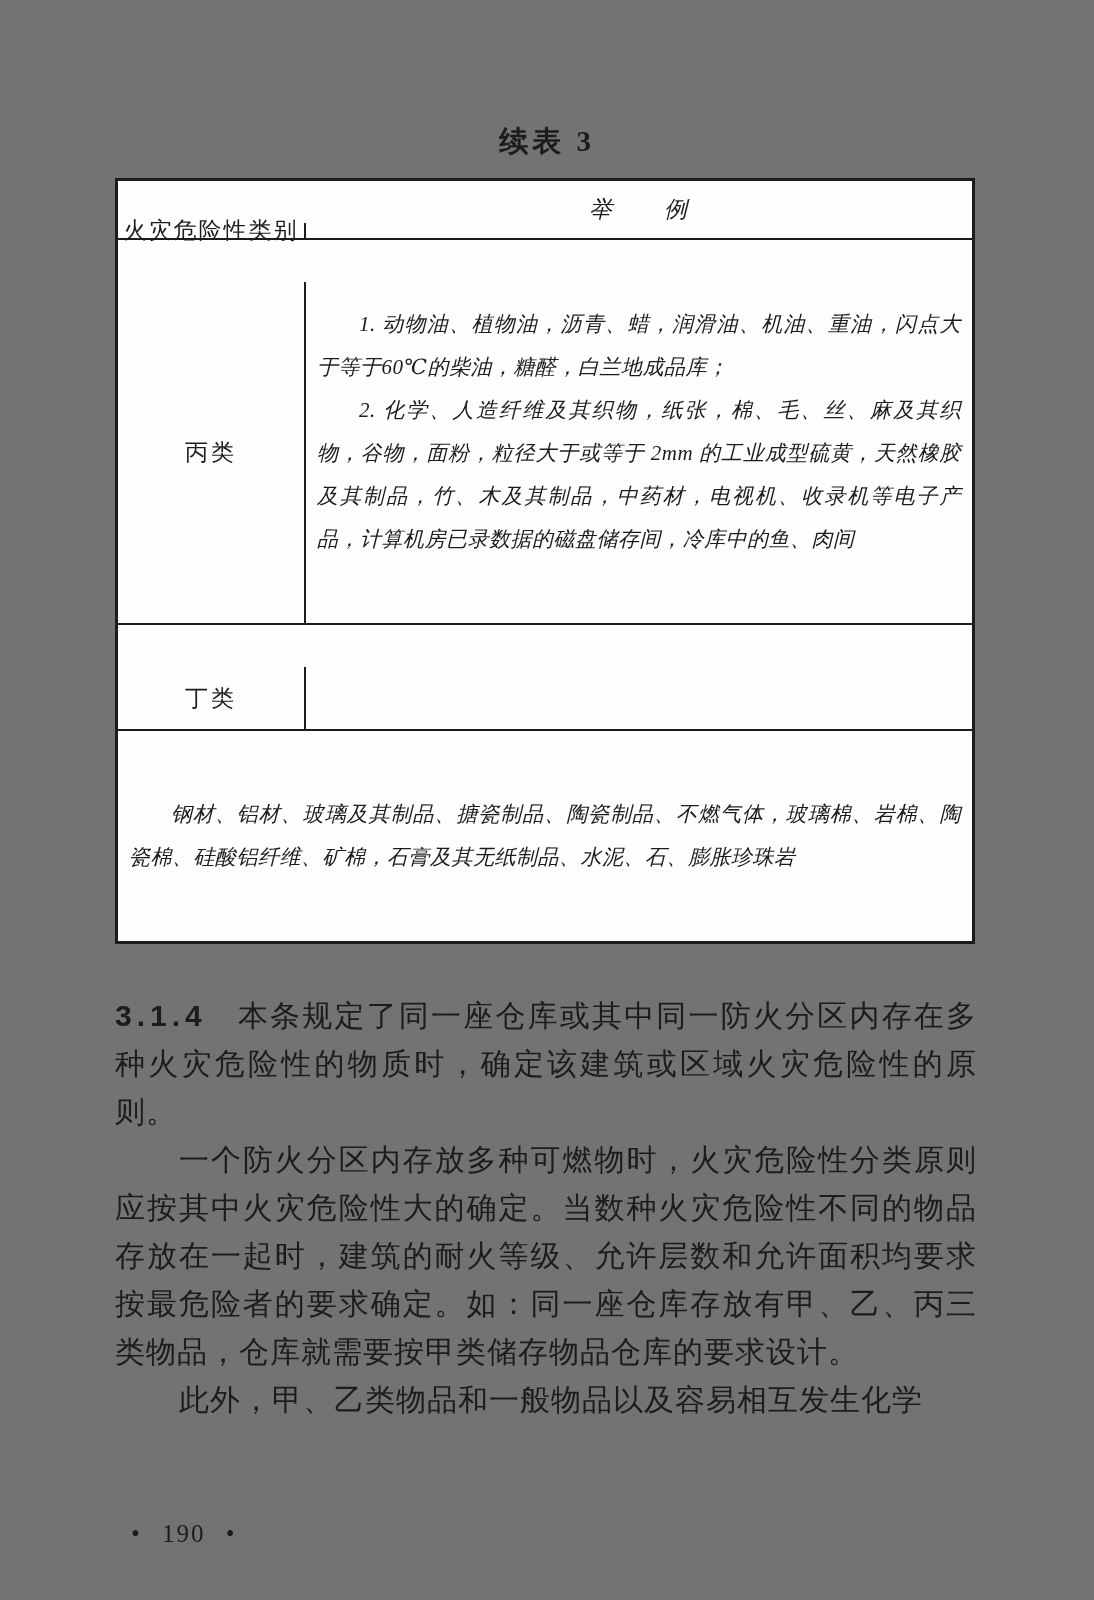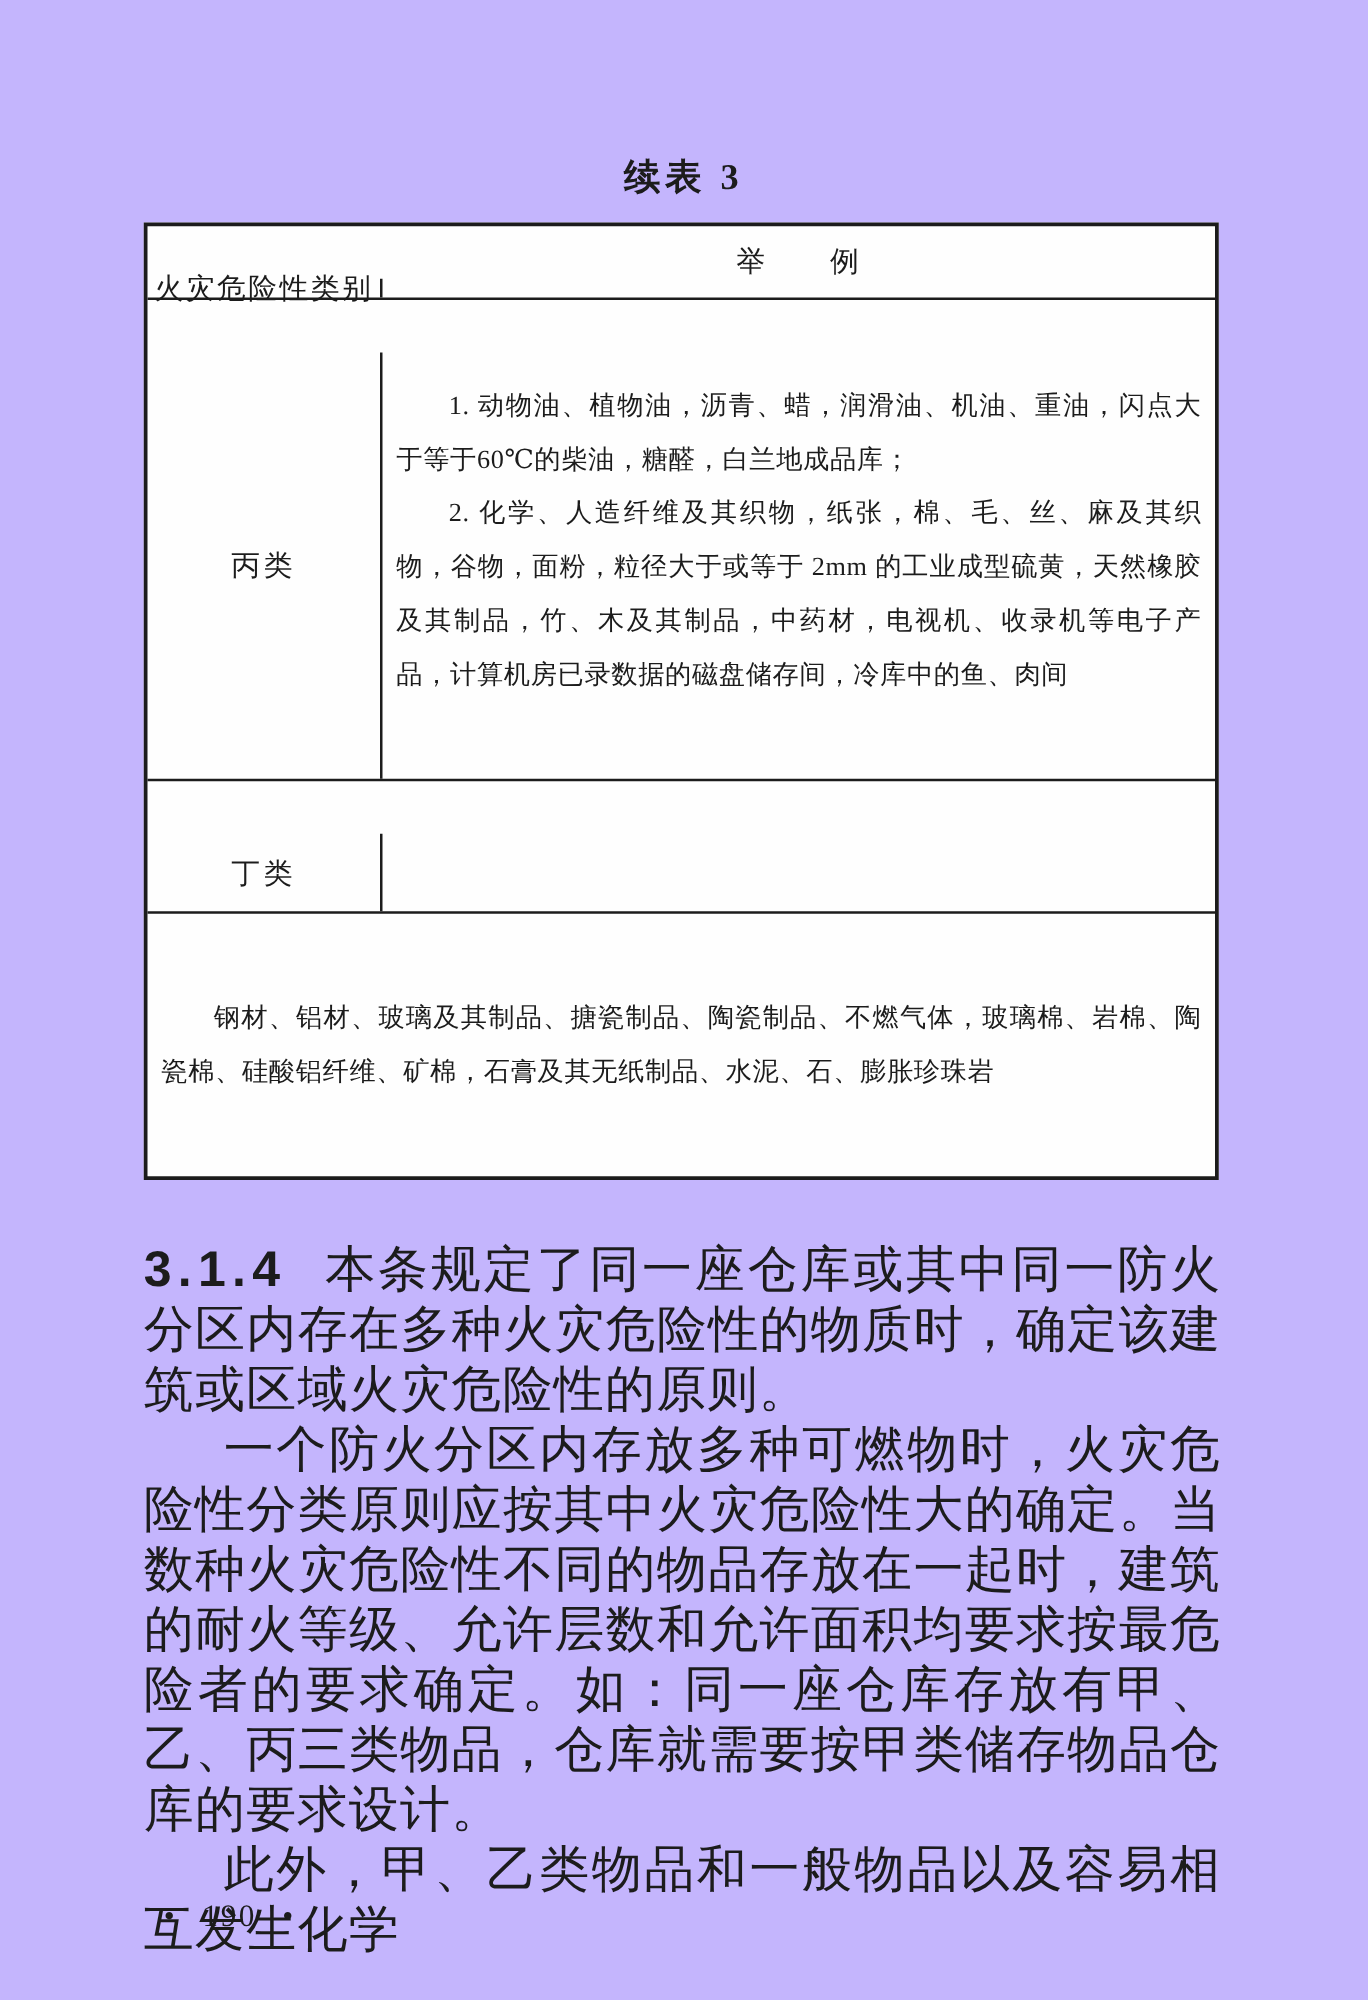--- a/index.html
+++ b/index.html
@@ -4,21 +4,21 @@
 <style>
   html, body { margin: 0; padding: 0; }
   body {
     width: 1094px; height: 1600px;
     background: #ffffff;
     font-family: "Liberation Serif", "DejaVu Serif", serif;
     color: #1c1c1c;
     position: relative;
     overflow: hidden;
   }
-  .sheet { position: absolute; inset: 0; background: #c4b5fd; }
+  .sheet { position: absolute; inset: 0; background: #737373; }
 
   
   .title {
     position: absolute; top: 122px; left: 0; width: 100%;
     text-align: center;
     font-size: 29px; font-weight: bold; letter-spacing: 4px;
   }
 
   
   .tbl {
@@ -33,20 +33,21 @@
   .td.cat {
     width: 188px; flex: 0 0 188px;
     border-right: 2px solid #1c1c1c;
     display: flex; align-items: center; justify-content: center;
     font-size: 23px; letter-spacing: 3px; margin-top: 42px;
   }
   .td.ex {
     flex: 1 1 auto;
     display: flex; flex-direction: column; justify-content: center;
     padding: 6px 11px;
+    font-style: italic;
   }
   .tr.head { height: 57px; }
   .tr.head .td.ex { align-items: center; }
   .tr.head .td { font-size: 23px; letter-spacing: 2px; }
   .td.ex p {
     margin: 0;
     font-size: 21px;
     line-height: 43px;
     letter-spacing: 0.5px;
     text-indent: 42px;
@@ -57,21 +58,21 @@
   .row-bing { height: 385px; }
   .row-ding { height: 106px; }
   .row-wu   { height: 212px; }
 
   
   .bodytext {
     position: absolute; left: 115px; top: 992px; width: 862px;
   }
   .para {
     margin: 0;
-    font-size: 40px;
+    font-size: 30px;
     line-height: 48px;
     letter-spacing: 1px;
     text-align: justify;
     text-justify: inter-ideograph;
   }
   .para.indent { text-indent: 64px; }
   .clause-num {
     font-weight: bold;
     font-family: "Liberation Sans", "DejaVu Sans", sans-serif;
     letter-spacing: 5px;

